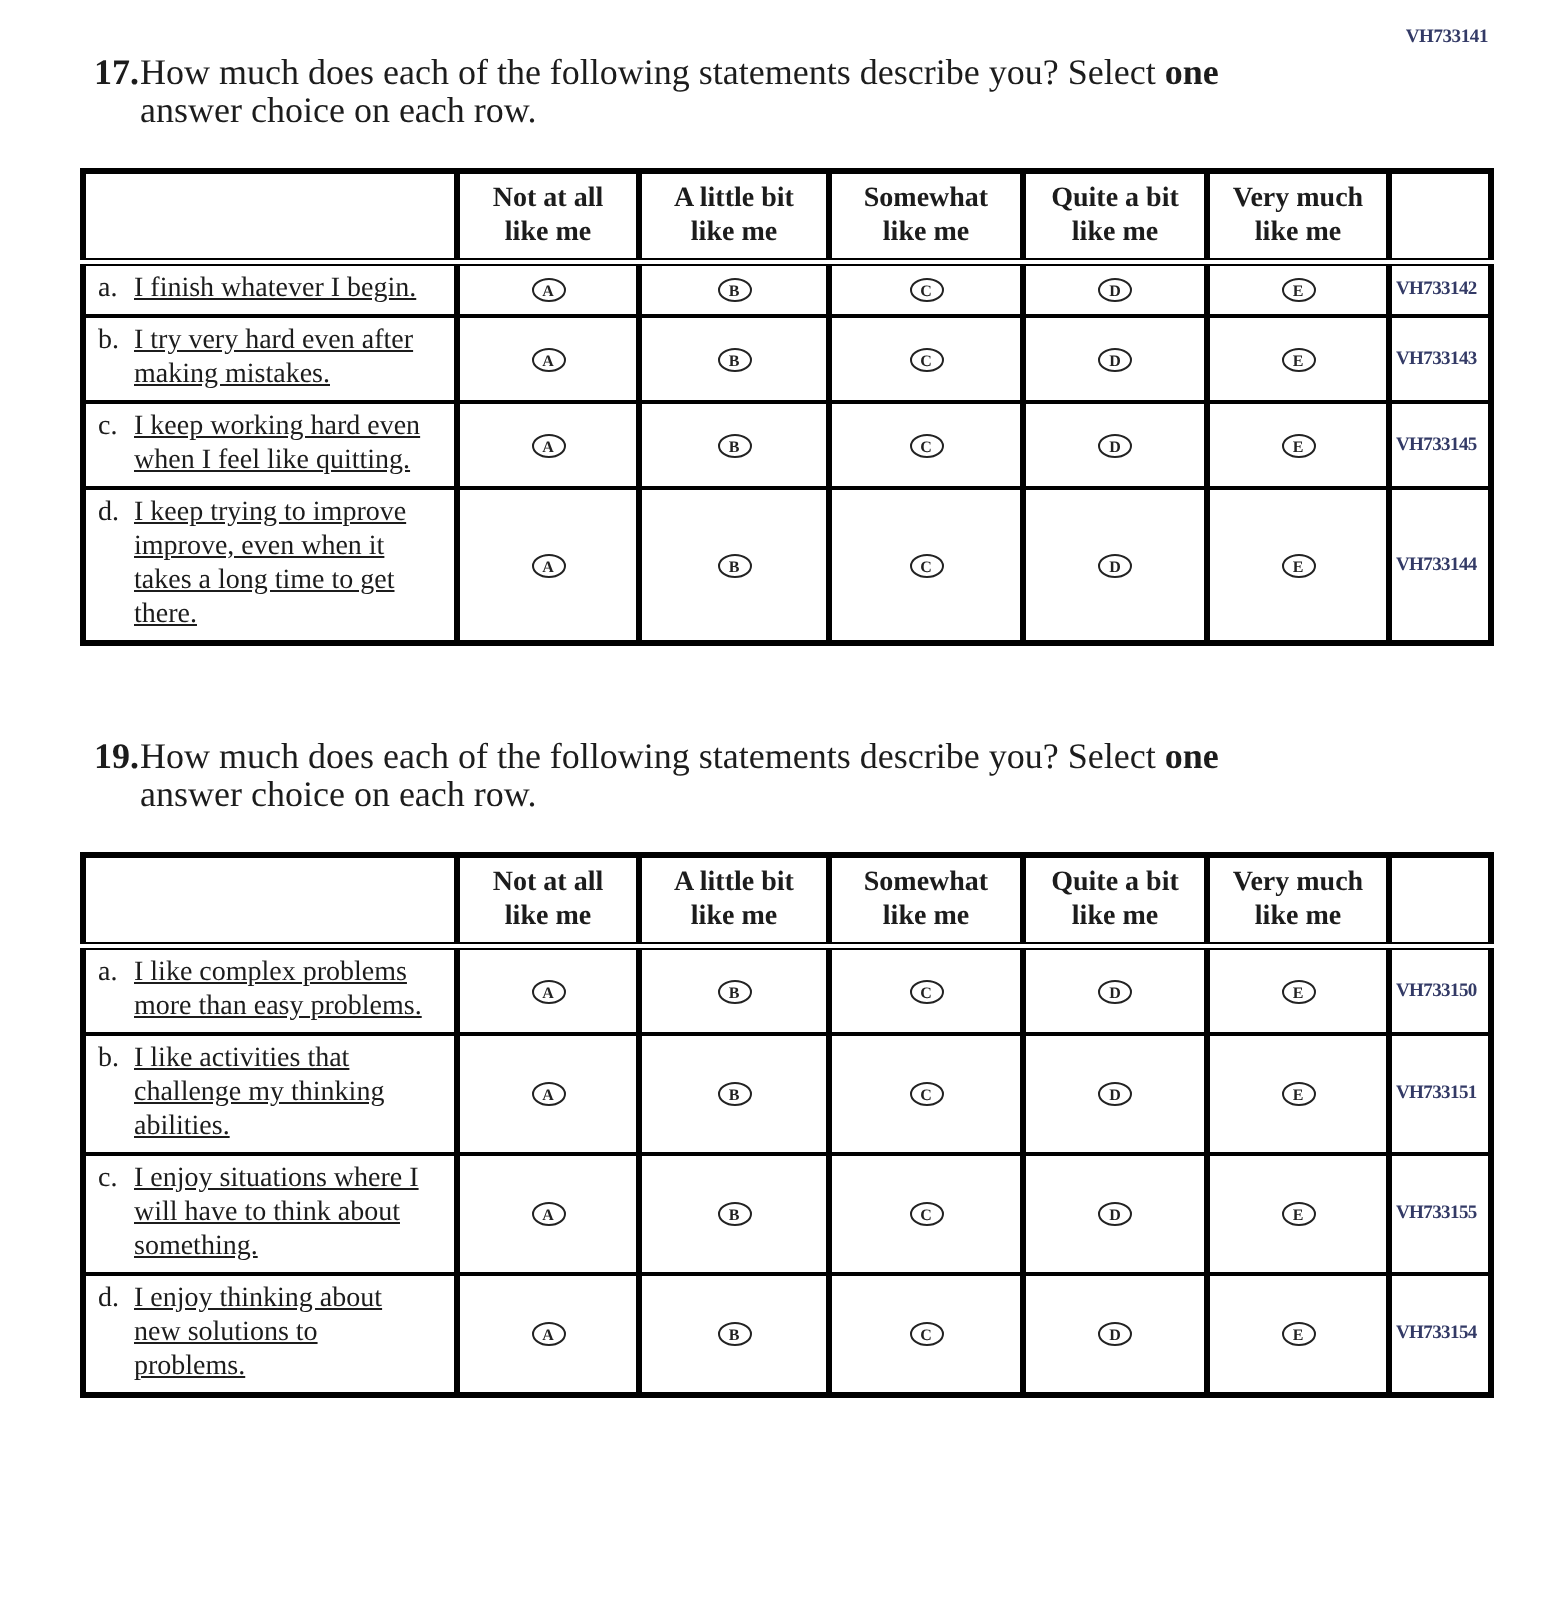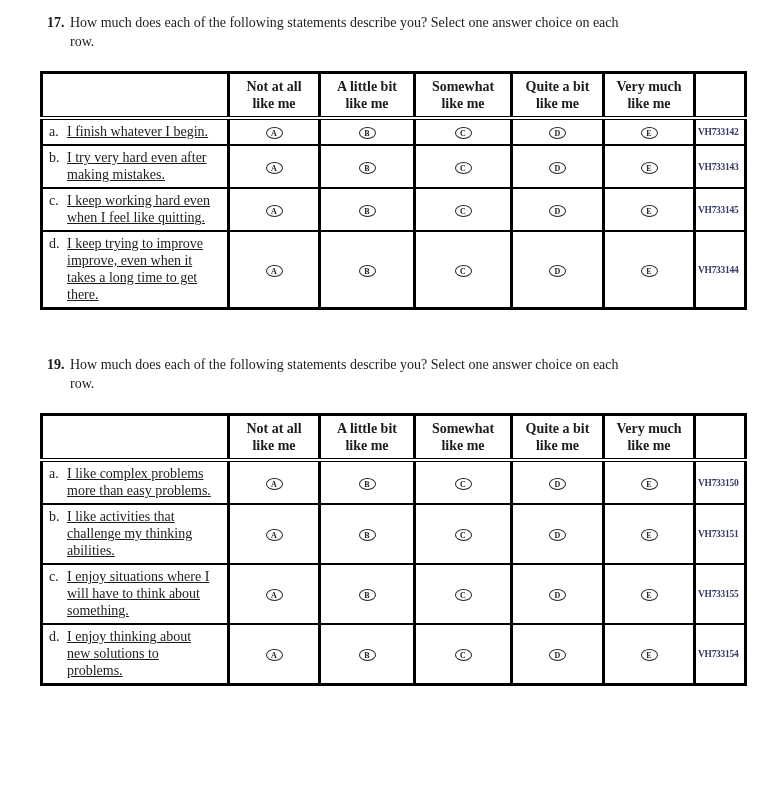--- a/index.html
+++ b/index.html
@@ -9,24 +9,24 @@
     color:#1c1c1c;
     padding-top:14px;box-sizing:border-box;
   }
   .question{width:704px;margin-left:40px;position:relative;}
   .q18{margin-top:46px;}
   .vh-code{
     text-align:right;font-size:9.5px;line-height:11px;
     color:#333a66;font-weight:bold;margin-bottom:2px;
     letter-spacing:-0.2px;
   }
-  .prompt{display:flex;margin-left:7px;font-size:14px;line-height:18.5px;}
+  .prompt{display:flex;margin-left:7px;font-size:18px;line-height:18.5px;}
   .qnum{flex:0 0 23px;font-weight:bold;}
   .qtext{width:575px;}
-  .qtext b{font-weight:normal;}
+  .qtext b{font-weight:bold;}
   table.matrix{
     border-collapse:collapse;table-layout:fixed;width:704px;
     margin-top:20px;border:3px solid #000;
   }
   .matrix col.c-stmt{width:187px;}
   .matrix col.c-o1{width:91px;}
   .matrix col.c-o2{width:95px;}
   .matrix col.c-o3{width:97px;}
   .matrix col.c-o4{width:92px;}
   .matrix col.c-o5{width:91px;}
@@ -55,20 +55,21 @@
   .code-cell{
     font-size:9.5px;color:#333a66;font-weight:bold;
     padding-left:2px;letter-spacing:-0.3px;white-space:nowrap;
     overflow:hidden;
   }
 </style>
 </head>
 <body>
 
 <section class="question q17">
+  <div class="vh-code">VH733141</div>
   <div class="prompt">
     <span class="qnum">17.</span>
     <div class="qtext">
       <span>How much does each of the following statements describe you? Select</span>
       <b>one</b>
       <span>answer choice on each row.</span>
     </div>
   </div>
 
   <table class="matrix">

